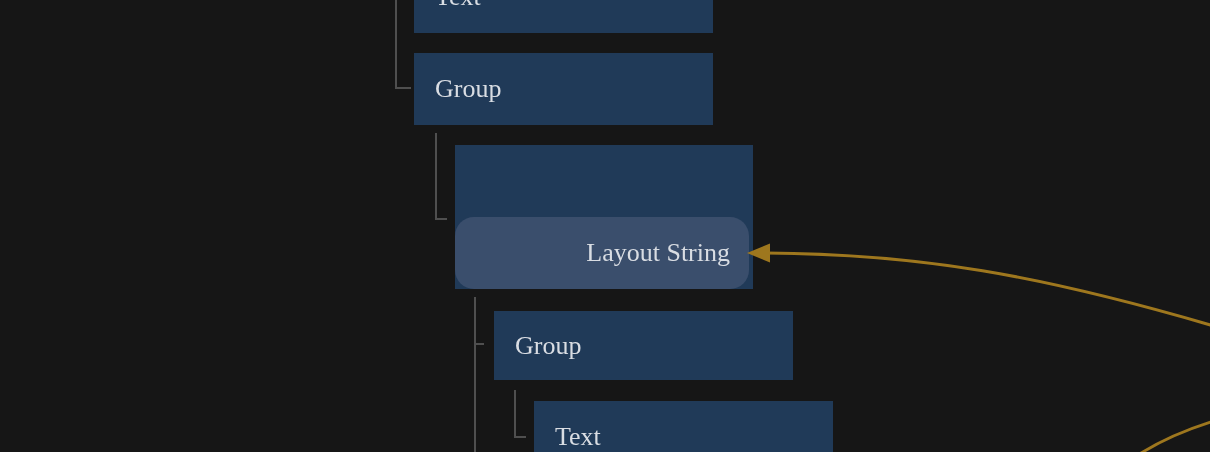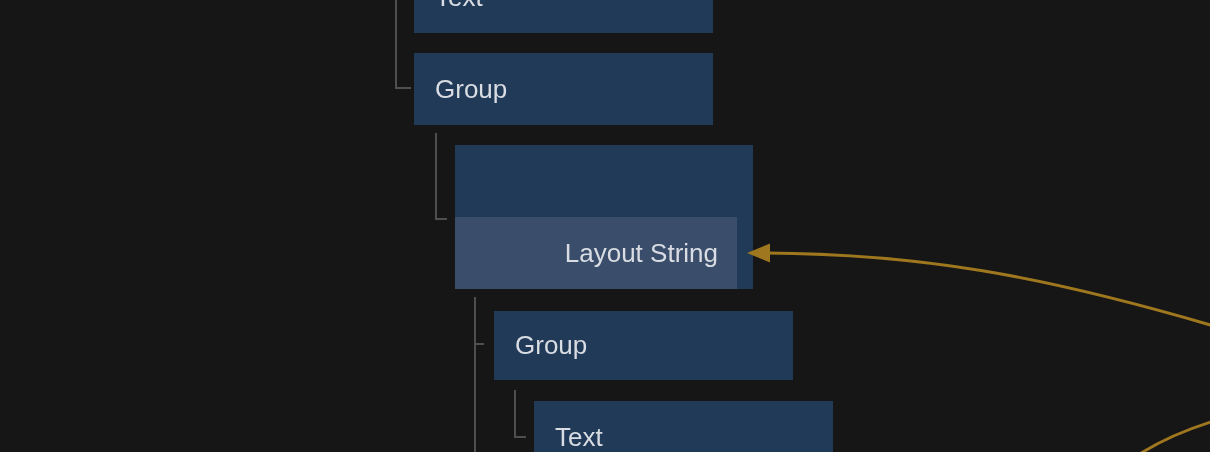--- a/index.html
+++ b/index.html
@@ -6,44 +6,45 @@
     margin: 0;
     padding: 0;
     background: #161616;
   }
   .canvas {
     position: relative;
     width: 1210px;
     height: 452px;
     overflow: hidden;
     background: var(--background, #161616);
-    font-family: Liberation Sans, sans-serif;
+    font-family: Liberation Serif, serif;
   }
   .node {
     position: absolute;
     background: var(--node-fill, #203A58);
     color: var(--label-text, #D9DDE3);
     font-size: 26px;
     box-sizing: border-box;
   }
   .node-label {
     display: block;
     padding-left: 21px;
     line-height: 72px;
     white-space: nowrap;
     overflow: hidden;
   }
   .node-port {
     position: absolute;
     left: 0;
-    right: 16px;
+    right: 4px;
     height: 72px;
     background: var(--port-fill, #3A4E6C);
     color: var(--label-text, #D9DDE3);
     font-size: 26px;
+    border-radius: 19px;
   }
   .port-label {
     display: block;
     text-align: right;
     padding-right: 19px;
     line-height: 72px;
     white-space: nowrap;
   }
   .rail {
     position: absolute;

